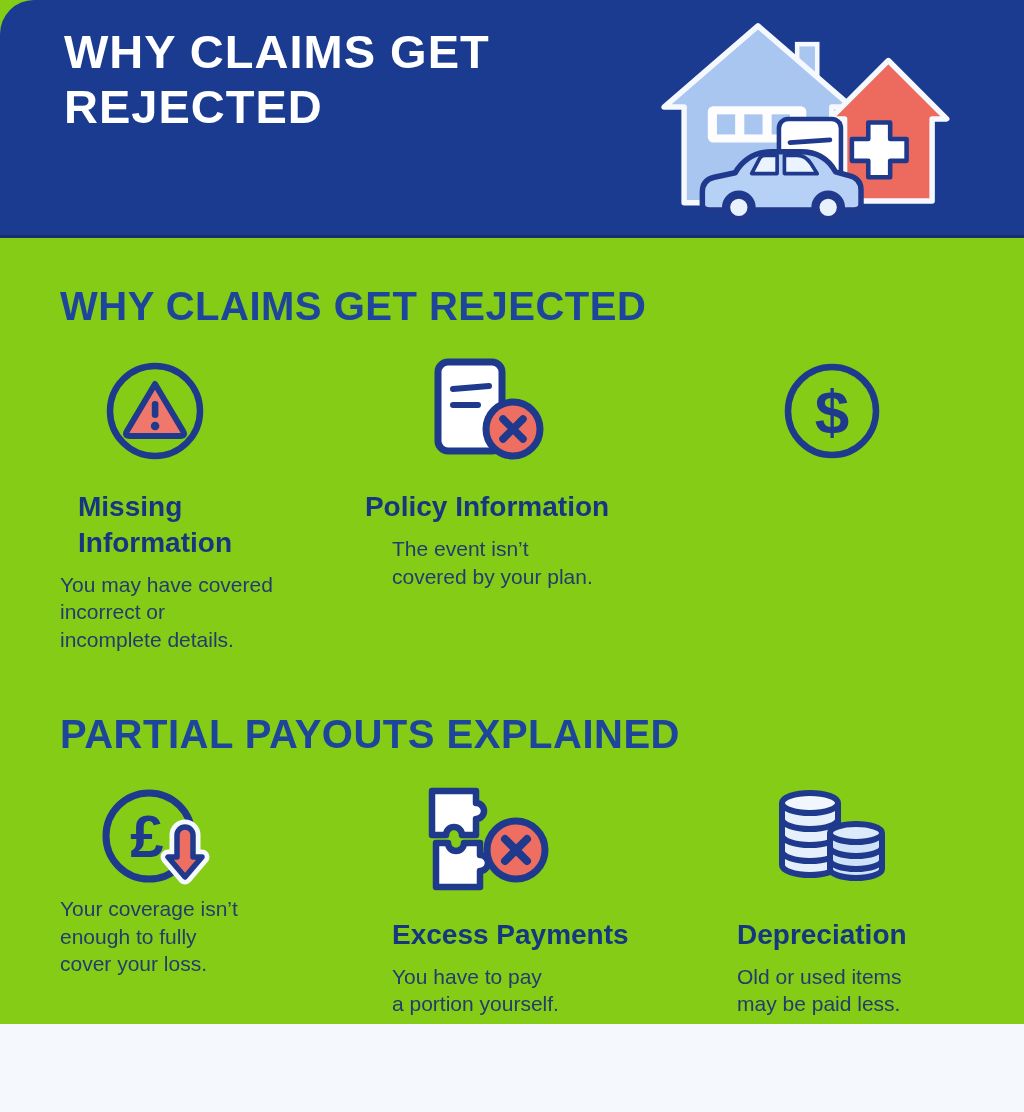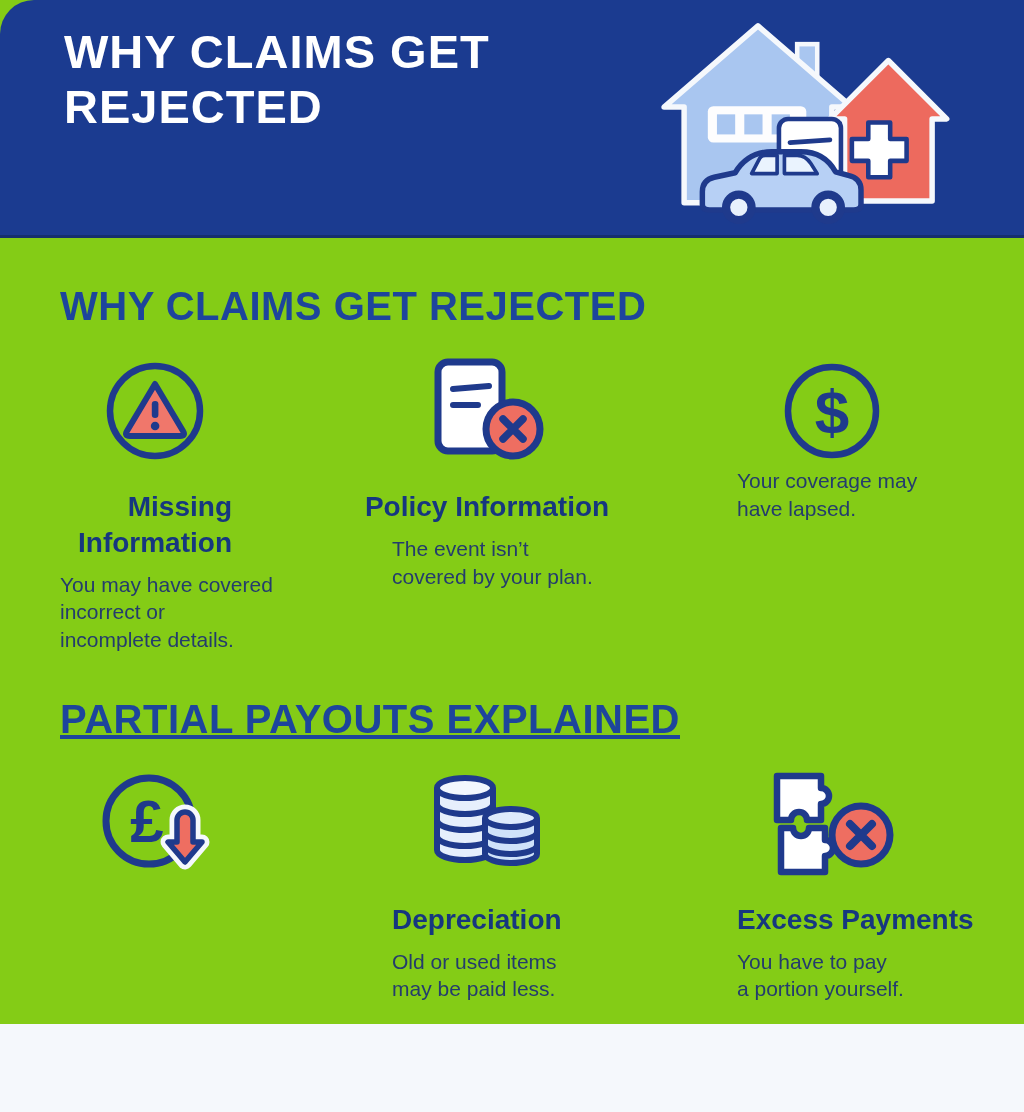--- a/index.html
+++ b/index.html
@@ -40,21 +40,21 @@
   }
   
   .content { padding:0 60px 30px; }
   .section-heading {
     margin:46px 0 0;
     font-size:40px;
     font-weight:700;
     letter-spacing:0.5px;
     color:#1d459c;
   }
-  .s2 .section-heading { margin-top:43px;text-decoration:underline; }
+  .s2 .section-heading { margin-top:58px; }
   .cards {
     display:grid;
     grid-template-columns:332px 345px 1fr;
     align-items:start;
     margin-top:0;
   }
   .icon-box {
     width:190px; height:112px;
     margin-top:26px;
     display:flex; align-items:center; justify-content:center;
@@ -63,21 +63,21 @@
     margin:22px 0 10px;
     font-size:28px;
     line-height:1.28;
     font-weight:700;
     color:#16377f;
     white-space:pre;
   }
   .s1 .card-title {
     width:190px;
     display:flex; flex-direction:column; align-items:center;
-    text-align:right;
+    text-align:left;
   }
   .card-body {
     margin:0;
     font-size:21px;
     line-height:1.32;
     color:#243c6d;
     white-space:pre-line;
   }
 </style>
 </head>
@@ -150,71 +150,72 @@
 covered by your plan.</p>
         </article>
 
         <article class="card">
           <div class="icon-box">
             <svg width="104" height="104" viewBox="0 0 104 104" aria-hidden="true">
               <circle cx="52" cy="52" r="44" fill="none" stroke="#1f3a8c" stroke-width="6.5"></circle>
               <text x="52" y="74" text-anchor="middle" font-size="62" font-weight="bold" fill="#1f3a8c" font-family="Liberation Sans, DejaVu Sans, sans-serif">$</text>
             </svg>
           </div>
-          <p class="card-body">Your coverage may
-have lapsed.</p>
         </article>
 
       </div>
     </section>
 
     <section class="section s2">
       <h2 class="section-heading">PARTIAL PAYOUTS EXPLAINED</h2>
       <div class="cards">
 
         <article class="card">
           <div class="icon-box">
             <svg width="114" height="108" viewBox="0 0 114 108" aria-hidden="true">
               <circle cx="51" cy="51" r="43" fill="none" stroke="#1f3a8c" stroke-width="7"></circle>
               <text x="49" y="72" text-anchor="middle" font-size="60" font-weight="bold" fill="#1f3a8c" font-family="Liberation Sans, DejaVu Sans, sans-serif">£</text>
               <g transform="translate(87,62)">
                 <path d="M -8,-12 a8,8 0 0 1 16,0 V 10 H 17 L 0,30 L -17,10 H -8 Z" fill="none" stroke="#f5f8fc" stroke-width="15" stroke-linejoin="round"></path>
                 <path d="M -8,-12 a8,8 0 0 1 16,0 V 10 H 17 L 0,30 L -17,10 H -8 Z" fill="#ee6e61" stroke="#1f3a8c" stroke-width="5.5" stroke-linejoin="round"></path>
               </g>
             </svg>
           </div>
+          <p class="card-body">Your coverage isn’t
+enough to fully
+cover your loss.</p>
+        </article>
+
+        <article class="card">
+          <div class="icon-box">
+            <svg width="130" height="106" viewBox="0 0 130 106" aria-hidden="true">
+              <path d="M10,5 H54 V17 a8,8 0 0 1 0,16 V49 H40 a8,8 0 0 0 -16,0 H10 Z" fill="#ffffff" stroke="#1f3a8c" stroke-width="6.5" stroke-linejoin="round"></path>
+              <path d="M14,57 H26 a8,8 0 0 0 16,0 H58 V69 a8,8 0 0 1 0,16 V101 H14 Z" fill="#ffffff" stroke="#1f3a8c" stroke-width="6.5" stroke-linejoin="round"></path>
+              <circle cx="94" cy="64" r="29" fill="#ee6e61" stroke="#1f3a8c" stroke-width="7"></circle>
+              <path d="M83,53 L105,75 M105,53 L83,75" stroke="#1f3a8c" stroke-width="8" stroke-linecap="round"></path>
+            </svg>
+          </div>
+          <h3 class="card-title">Excess Payments</h3>
+          <p class="card-body">You have to pay
+a portion yourself.</p>
         </article>
 
         <article class="card">
           <div class="icon-box">
             <svg width="116" height="104" viewBox="0 0 116 104" aria-hidden="true">
               <path d="M8,16 V78 a28,10 0 0 0 56,0 V16" fill="#e6effc" stroke="#1f3a8c" stroke-width="6"></path>
               <ellipse cx="36" cy="16" rx="28" ry="10" fill="#f2f7fe" stroke="#1f3a8c" stroke-width="6"></ellipse>
               <path d="M8,32 a28,10 0 0 0 56,0 M8,48 a28,10 0 0 0 56,0 M8,64 a28,10 0 0 0 56,0" fill="none" stroke="#1f3a8c" stroke-width="6"></path>
               <path d="M56,46 V82 a26,9 0 0 0 52,0 V46" fill="#cfe2fa" stroke="#1f3a8c" stroke-width="6"></path>
               <ellipse cx="82" cy="46" rx="26" ry="9" fill="#ddeafc" stroke="#1f3a8c" stroke-width="6"></ellipse>
               <path d="M56,60 a26,9 0 0 0 52,0 M56,73 a26,9 0 0 0 52,0" fill="none" stroke="#1f3a8c" stroke-width="6"></path>
             </svg>
           </div>
           <h3 class="card-title">Depreciation</h3>
           <p class="card-body">Old or used items
 may be paid less.</p>
         </article>
 
-        <article class="card">
-          <div class="icon-box">
-            <svg width="130" height="106" viewBox="0 0 130 106" aria-hidden="true">
-              <path d="M10,5 H54 V17 a8,8 0 0 1 0,16 V49 H40 a8,8 0 0 0 -16,0 H10 Z" fill="#ffffff" stroke="#1f3a8c" stroke-width="6.5" stroke-linejoin="round"></path>
-              <path d="M14,57 H26 a8,8 0 0 0 16,0 H58 V69 a8,8 0 0 1 0,16 V101 H14 Z" fill="#ffffff" stroke="#1f3a8c" stroke-width="6.5" stroke-linejoin="round"></path>
-              <circle cx="94" cy="64" r="29" fill="#ee6e61" stroke="#1f3a8c" stroke-width="7"></circle>
-              <path d="M83,53 L105,75 M105,53 L83,75" stroke="#1f3a8c" stroke-width="8" stroke-linecap="round"></path>
-            </svg>
-          </div>
-          <h3 class="card-title">Excess Payments</h3>
-          <p class="card-body">You have to pay
-a portion yourself.</p>
-        </article>
-
       </div>
     </section>
 
   </main>
 </div>
 
 </body></html>

